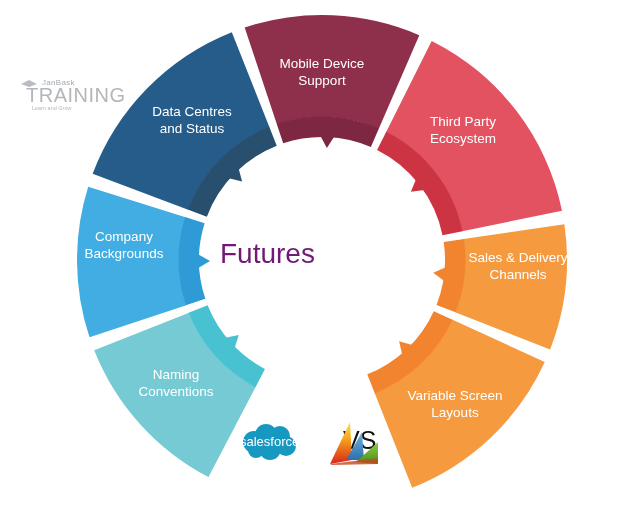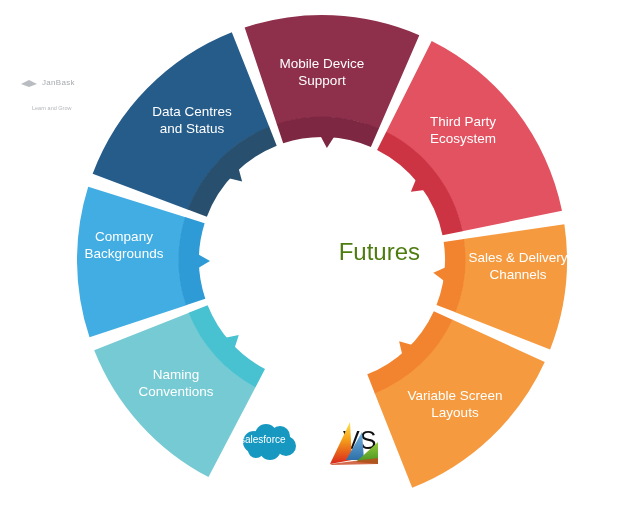--- a/index.html
+++ b/index.html
@@ -1,31 +1,31 @@
 <!DOCTYPE html>
 <html><head>
 <meta charset="utf-8">
 <style>
   html, body { margin: 0; padding: 0; background: #ffffff; }
   body { width: 630px; height: 528px; position: relative; overflow: hidden;
          font-family: "Liberation Sans", "DejaVu Sans", sans-serif; }
   #diagram { position: absolute; left: 0; top: 0; width: 630px; height: 528px; }
   .seg-label { fill: #ffffff; font-family: "Liberation Sans", "DejaVu Sans", sans-serif;
                font-size: 13.5px; font-weight: 500; text-anchor: middle; }
-  .center-title { position: absolute; left: 220px; top: 238px; width: 200px; text-align: right;
-                  font-family: "Liberation Sans", "DejaVu Sans", sans-serif; font-size: 24px; color: #4d7c0f; }
+  .center-title { position: absolute; left: 220px; top: 238px; width: 200px; text-align: left;
+                  font-family: "Liberation Sans", "DejaVu Sans", sans-serif; font-size: 28px; color: #701a75; }
   .logo { position: absolute; left: 18px; top: 78px; width: 100px; height: 34px; color: #b9bcc0; }
   .logo .brand-small { position: absolute; left: 24px; top: 0px; font-size: 8px; color: #a7aaae; letter-spacing: 0.3px; }
   .logo .brand-big { position: absolute; left: 8px; top: 6px; font-size: 20px; letter-spacing: 0.5px; color: #b3b6ba; font-weight: 300; }
   .logo .brand-tag { position: absolute; left: 14px; top: 27px; font-size: 5.5px; color: #b3b6ba; }
   .logo .brand-cap { position: absolute; left: 2px; top: 2px; width: 18px; height: 8px; }
   .vs-row { position: absolute; left: 240px; top: 420px; width: 150px; height: 50px; }
   .vs-text { position: absolute; left: 62px; top: 6px; font-size: 25px; color: #111111; font-weight: 500; margin-left: 41px; }
   .sf-cloud { position: absolute; left: 0; top: 2px; width: 58px; height: 40px; }
-  .sf-text { position: absolute; left: 0; top: 14px; width: 56px; font-size: 10px; color: #ffffff; }
+  .sf-text { position: absolute; left: 0; top: 14px; width: 56px; font-size: 13px; color: #ffffff; }
   .dyn-logo { position: absolute; left: 88px; top: 0; width: 52px; height: 45px; }
 </style>
 </head>
 <body>
 
 <svg id="diagram" viewBox="0 0 630 528" xmlns="http://www.w3.org/2000/svg">
   <g id="segments-layer">
       <g>
         <path d="M244.6659859479599,27.52537714709834 A245,245 0 0 1 419.30123320552127,35.150116707424644 L378.79214836077364,128.7610885271907 A143,143 0 0 0 276.86218771656434,124.31073033483699 Z" fill="#8E2F4B"></path>
         <path d="M276.7043631980908,123.83629232901475 A143.5,143.5 0 0 1 378.990722306091,128.30221121434872 L370.849190548078,147.11618104087034 A123,123 0 0 0 283.1751684555064,143.28825056772695 Z" fill="#7D2742"></path>
@@ -69,20 +69,21 @@
         <text class="seg-label" x="192" y="116"><tspan x="192" dy="0">Data Centres</tspan><tspan x="192" dy="17">and Status</tspan></text>
       </g>
     </g>
 </svg>
 
 <div class="logo">
   <svg class="brand-cap" viewBox="0 0 18 8">
     <polygon points="1,4 9,0 17,4 9,7" fill="#b9bcc0"></polygon>
   </svg>
   <span class="brand-small">JanBask</span>
+  <span class="brand-big">TRAINING</span>
   <span class="brand-tag">Learn and Grow</span>
 </div>
 
 <div class="center-title">Futures</div>
 
 <div class="vs-row">
   <svg class="sf-cloud" viewBox="0 0 58 40">
     <g fill="#1798C1">
       <circle cx="14" cy="20" r="11"></circle>
       <circle cx="26" cy="13" r="11"></circle>

